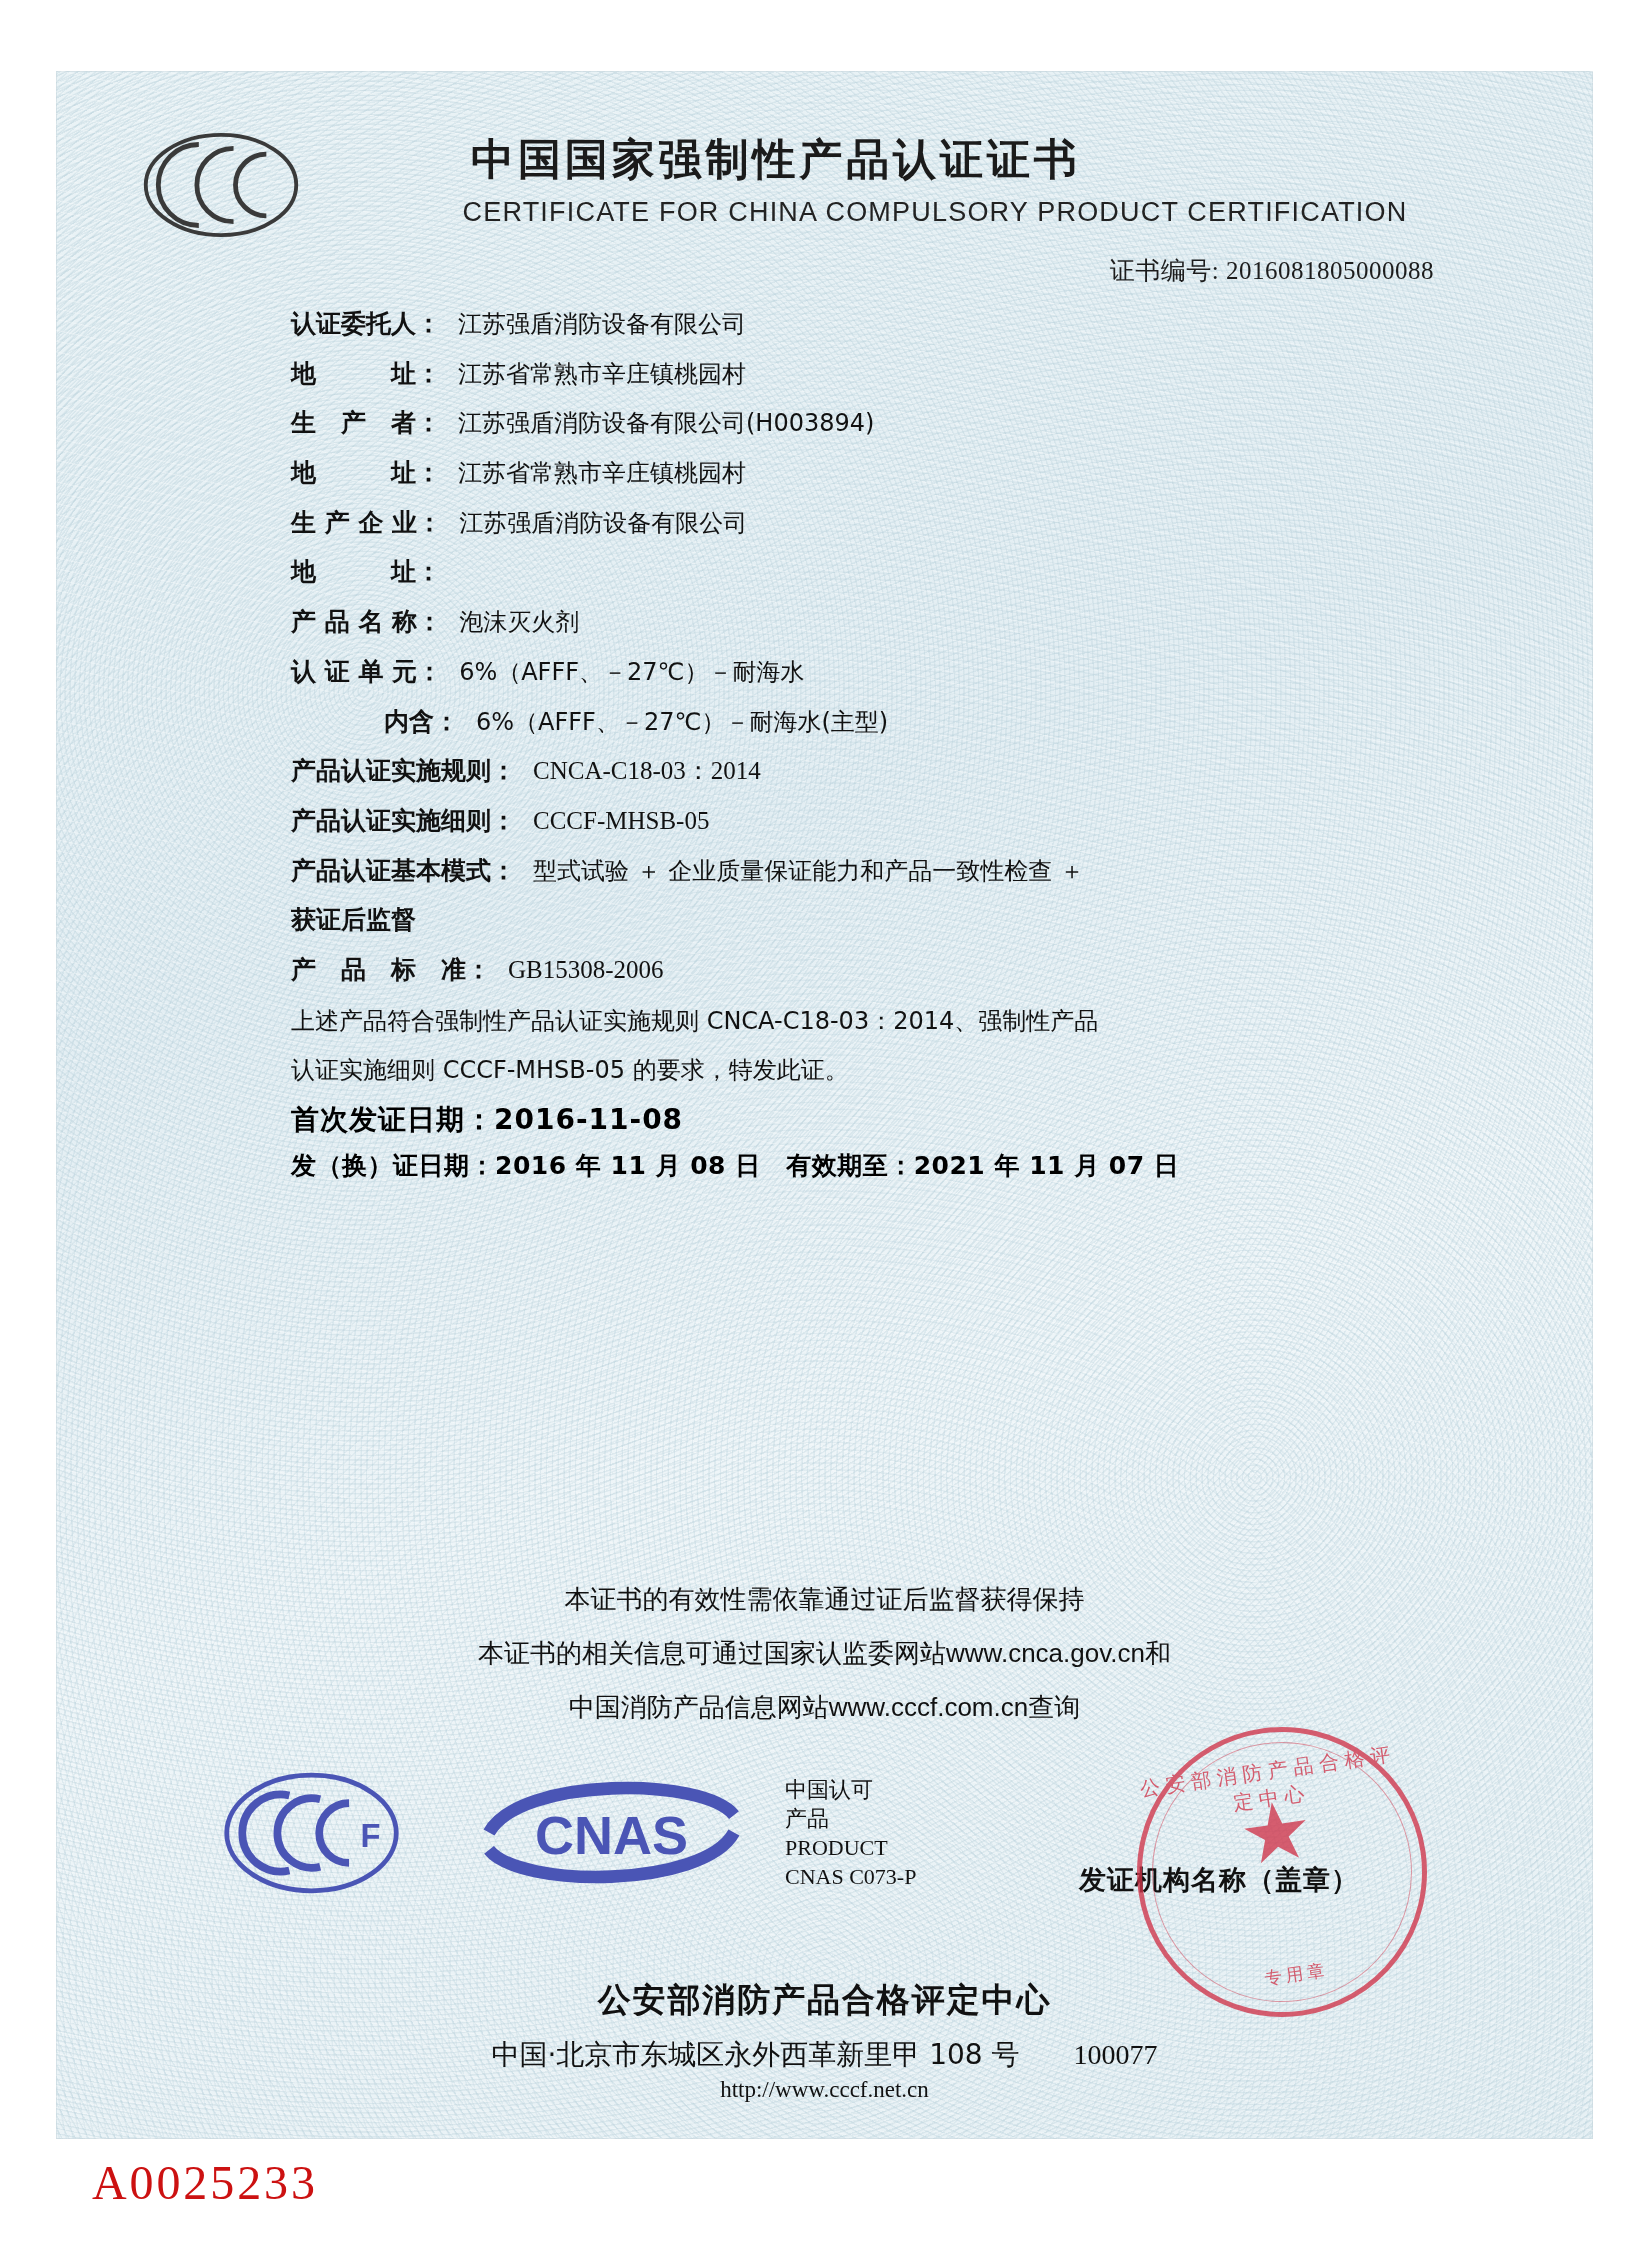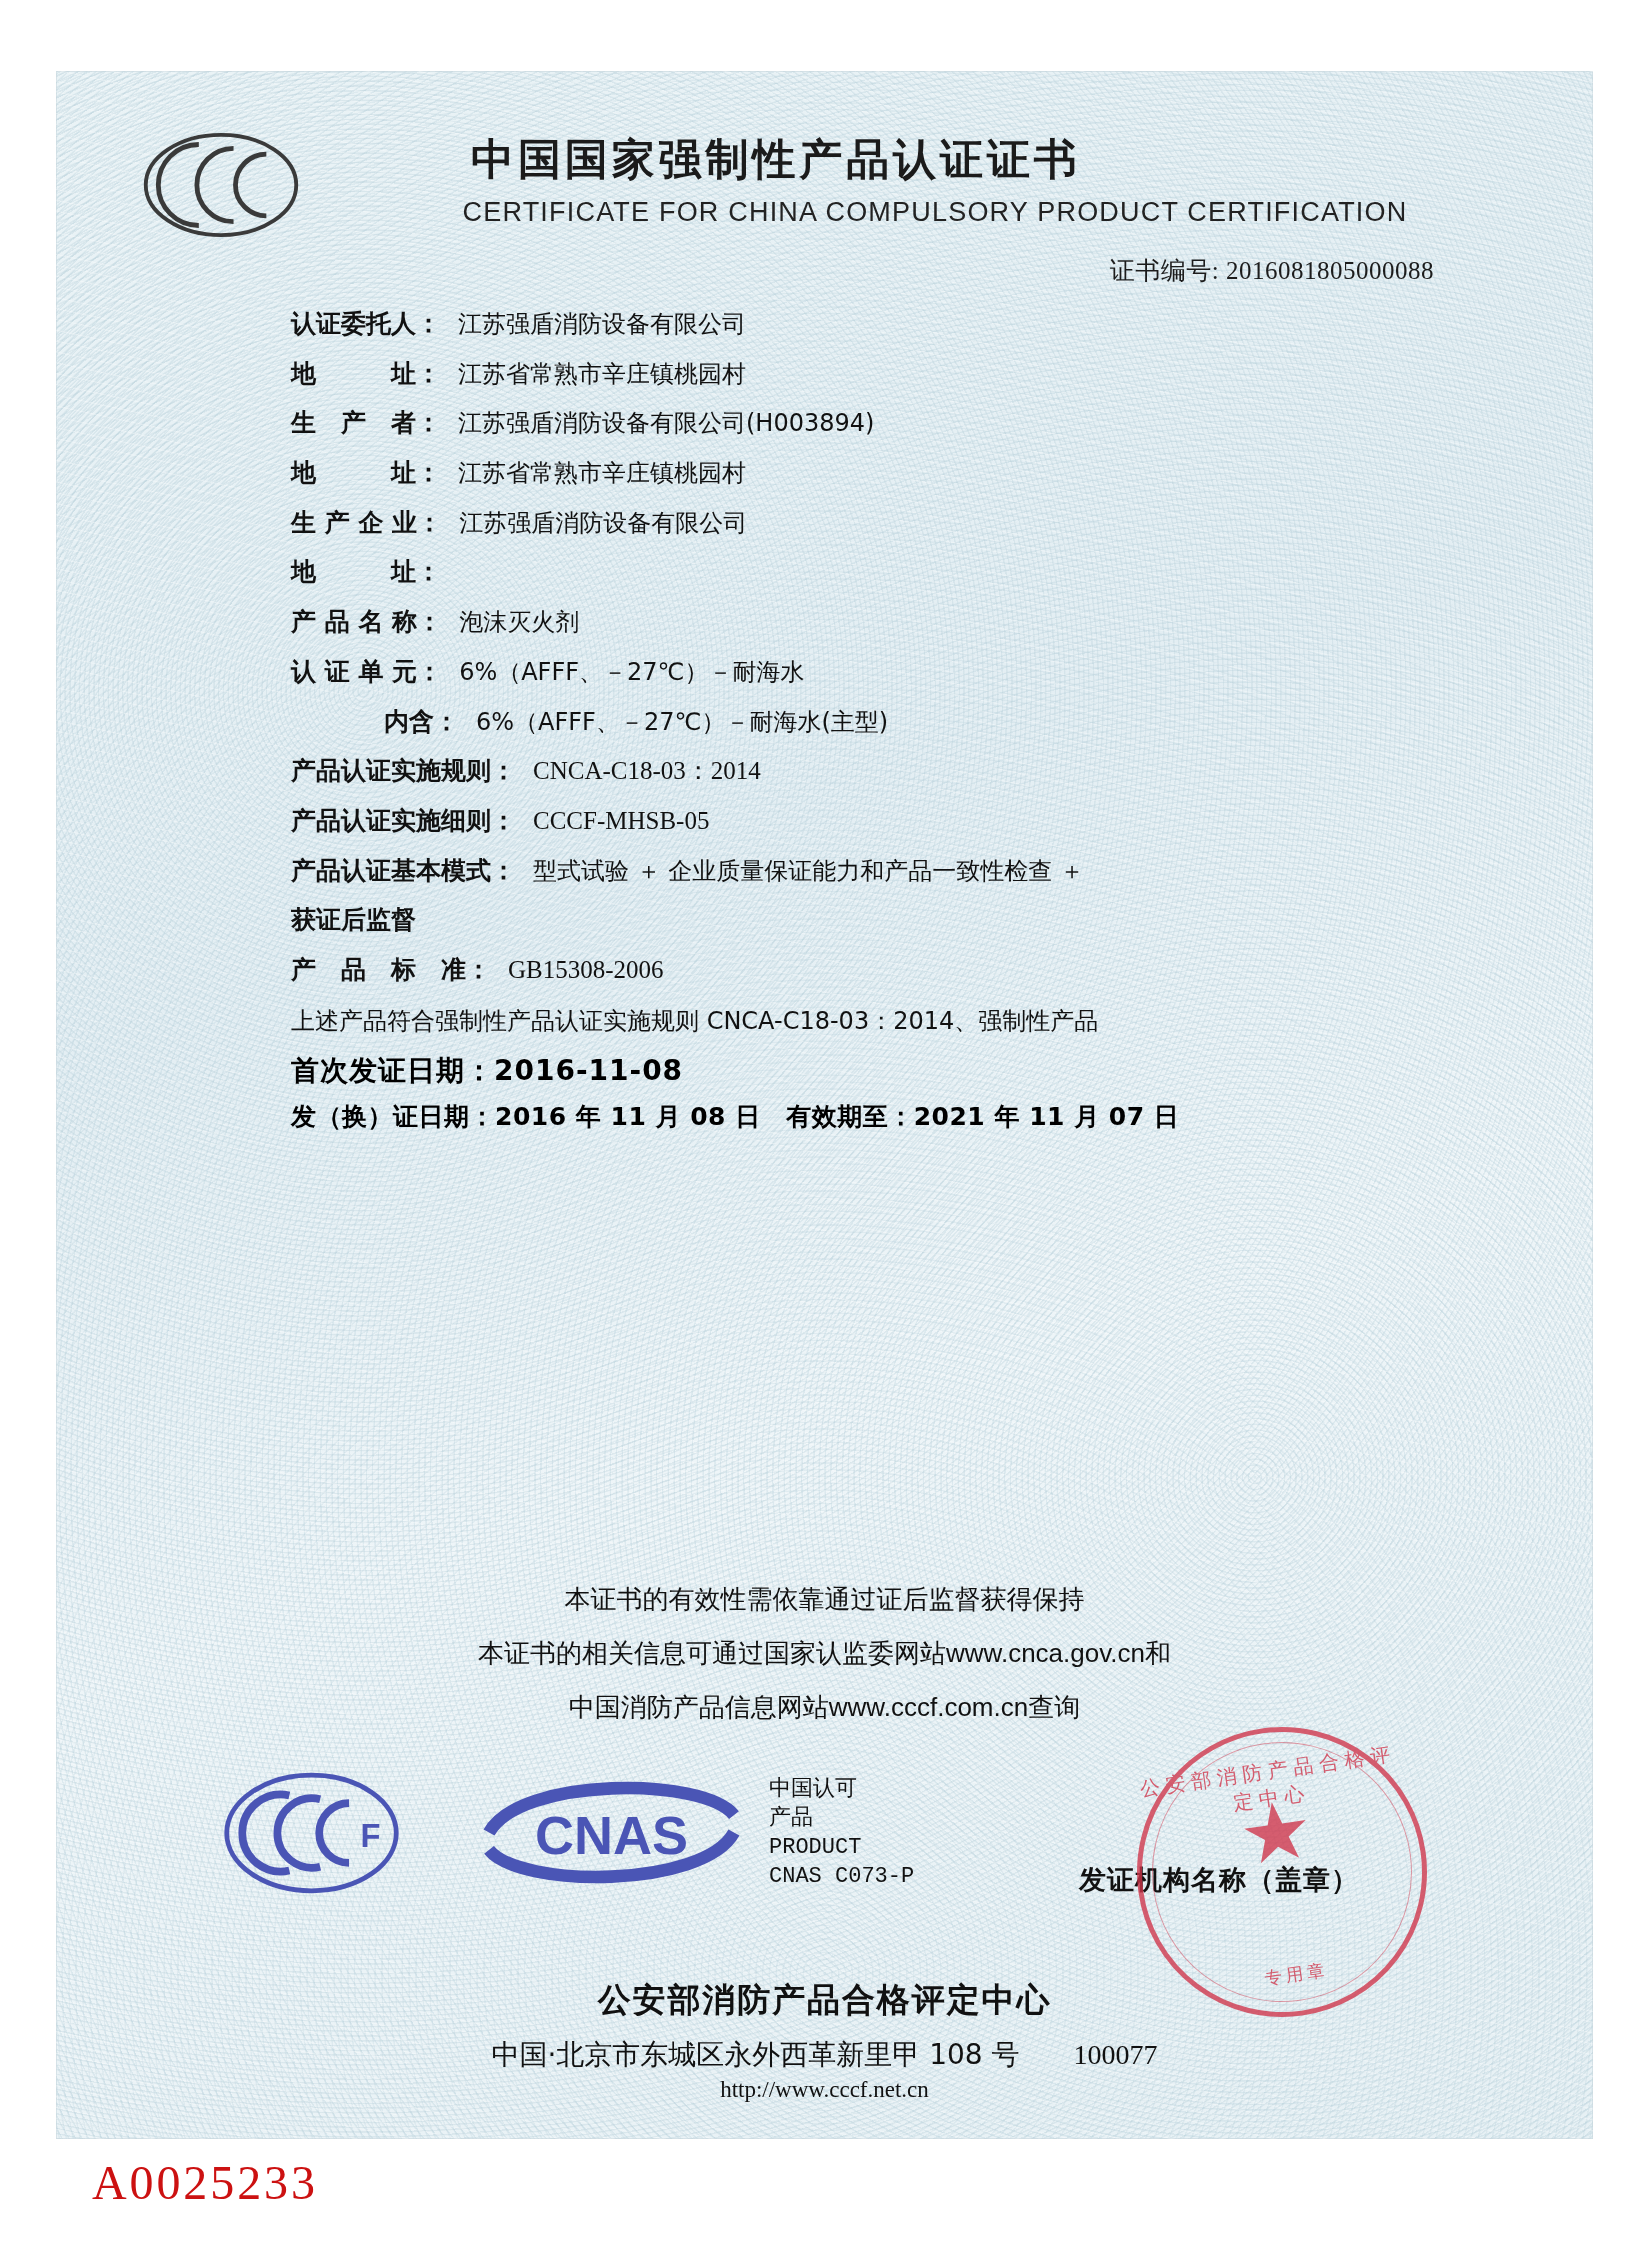--- a/index.html
+++ b/index.html
@@ -188,23 +188,23 @@
   }
   #mark-cnas {
     position: absolute;
     left: 425px;
     top: 1694px;
     width: 261px;
     height: 135px;
   }
   #cnas-text {
     position: absolute;
-    left: 713px;
+    left: 729px;
     top: 1704px;
-    font-family: Liberation Mono, monospace;
+    font-family: Liberation Serif, serif;
     font-size: 22px;
     line-height: 29px;
     color: #111;
   }
   #issuer-label {
     position: absolute;
     left: 1023px;
     top: 1791px;
     font-family: "DejaVu Sans", sans-serif;
     font-size: 27px;
@@ -392,20 +392,21 @@
       <div class="row row-cont">
         <span class="lbl">获证后监督</span>
       </div>
 
       <div class="row">
         <span class="lbl">产　品　标　准：</span>
         <span class="val">GB15308-2006</span>
       </div>
 
       <div class="para">上述产品符合强制性产品认证实施规则 CNCA-C18-03：2014、强制性产品</div>
+      <div class="para">认证实施细则 CCCF-MHSB-05 的要求，特发此证。</div>
 
       <div class="center-line">首次发证日期：2016-11-08</div>
       <div class="issue-line">发（换）证日期：2016 年 11 月 08 日　有效期至：2021 年 11 月 07 日</div>
     </div>
 
     <div id="notes">
       <div>本证书的有效性需依靠通过证后监督获得保持</div>
       <div>
         <span>本证书的相关信息可通过国家认监委网站</span><span class="url">www.cnca.gov.cn</span><span>和</span>
       </div>

